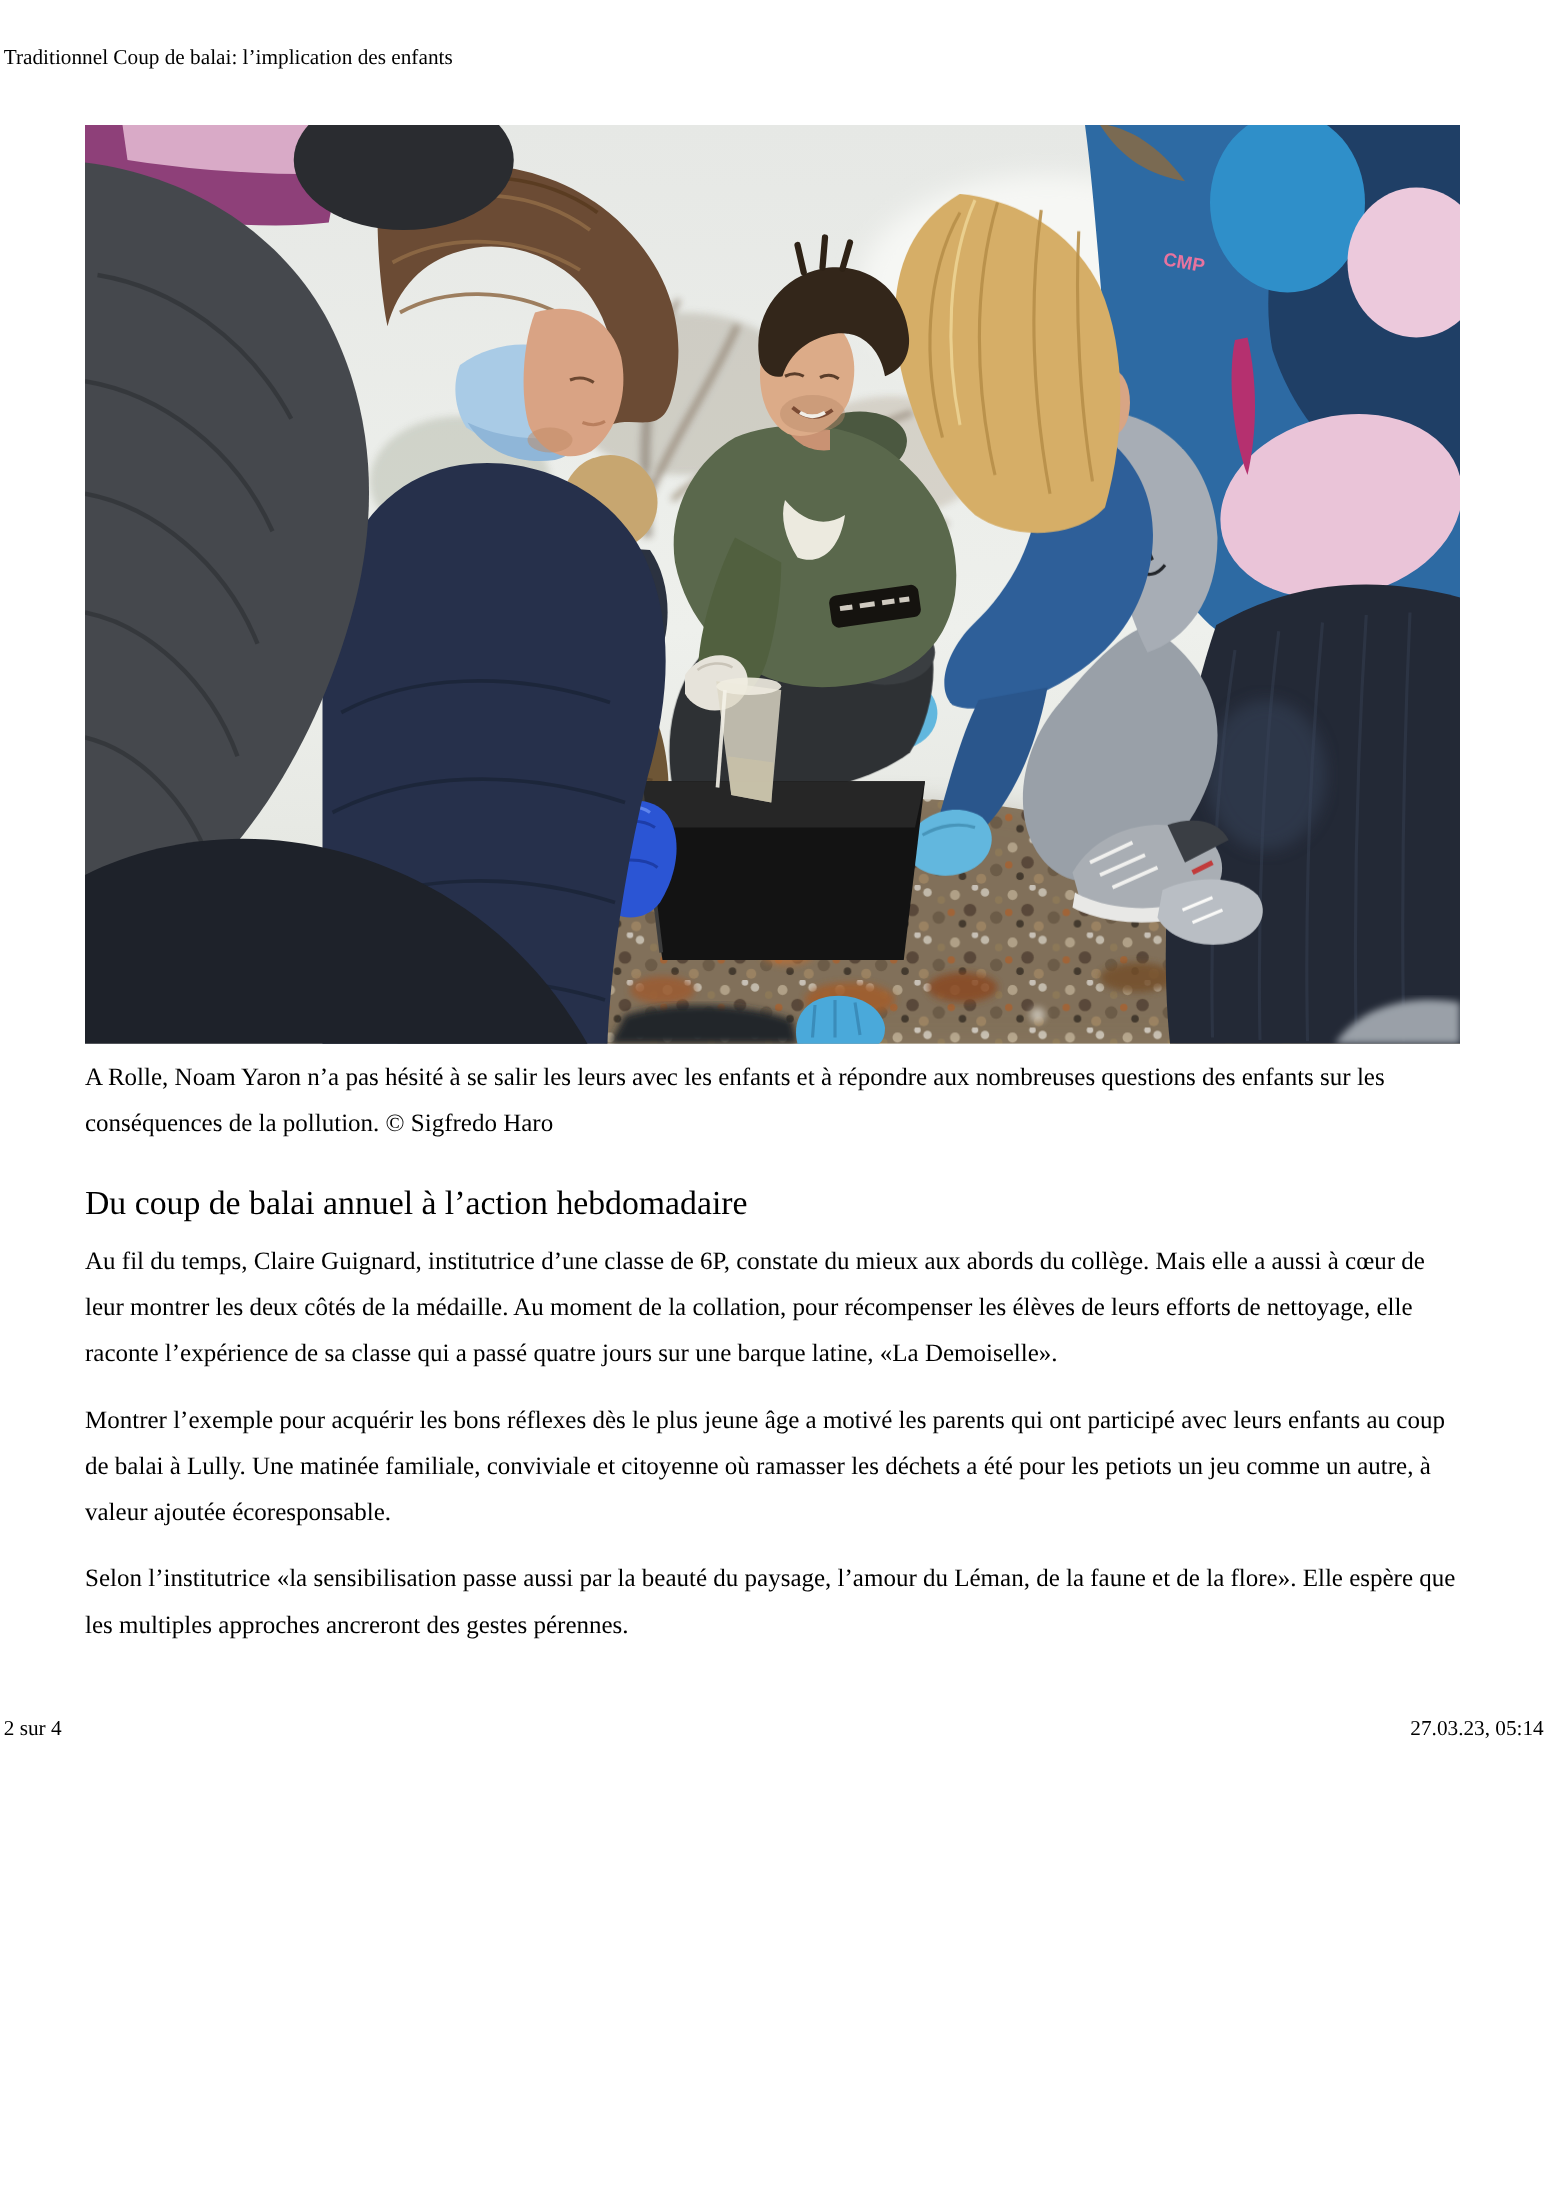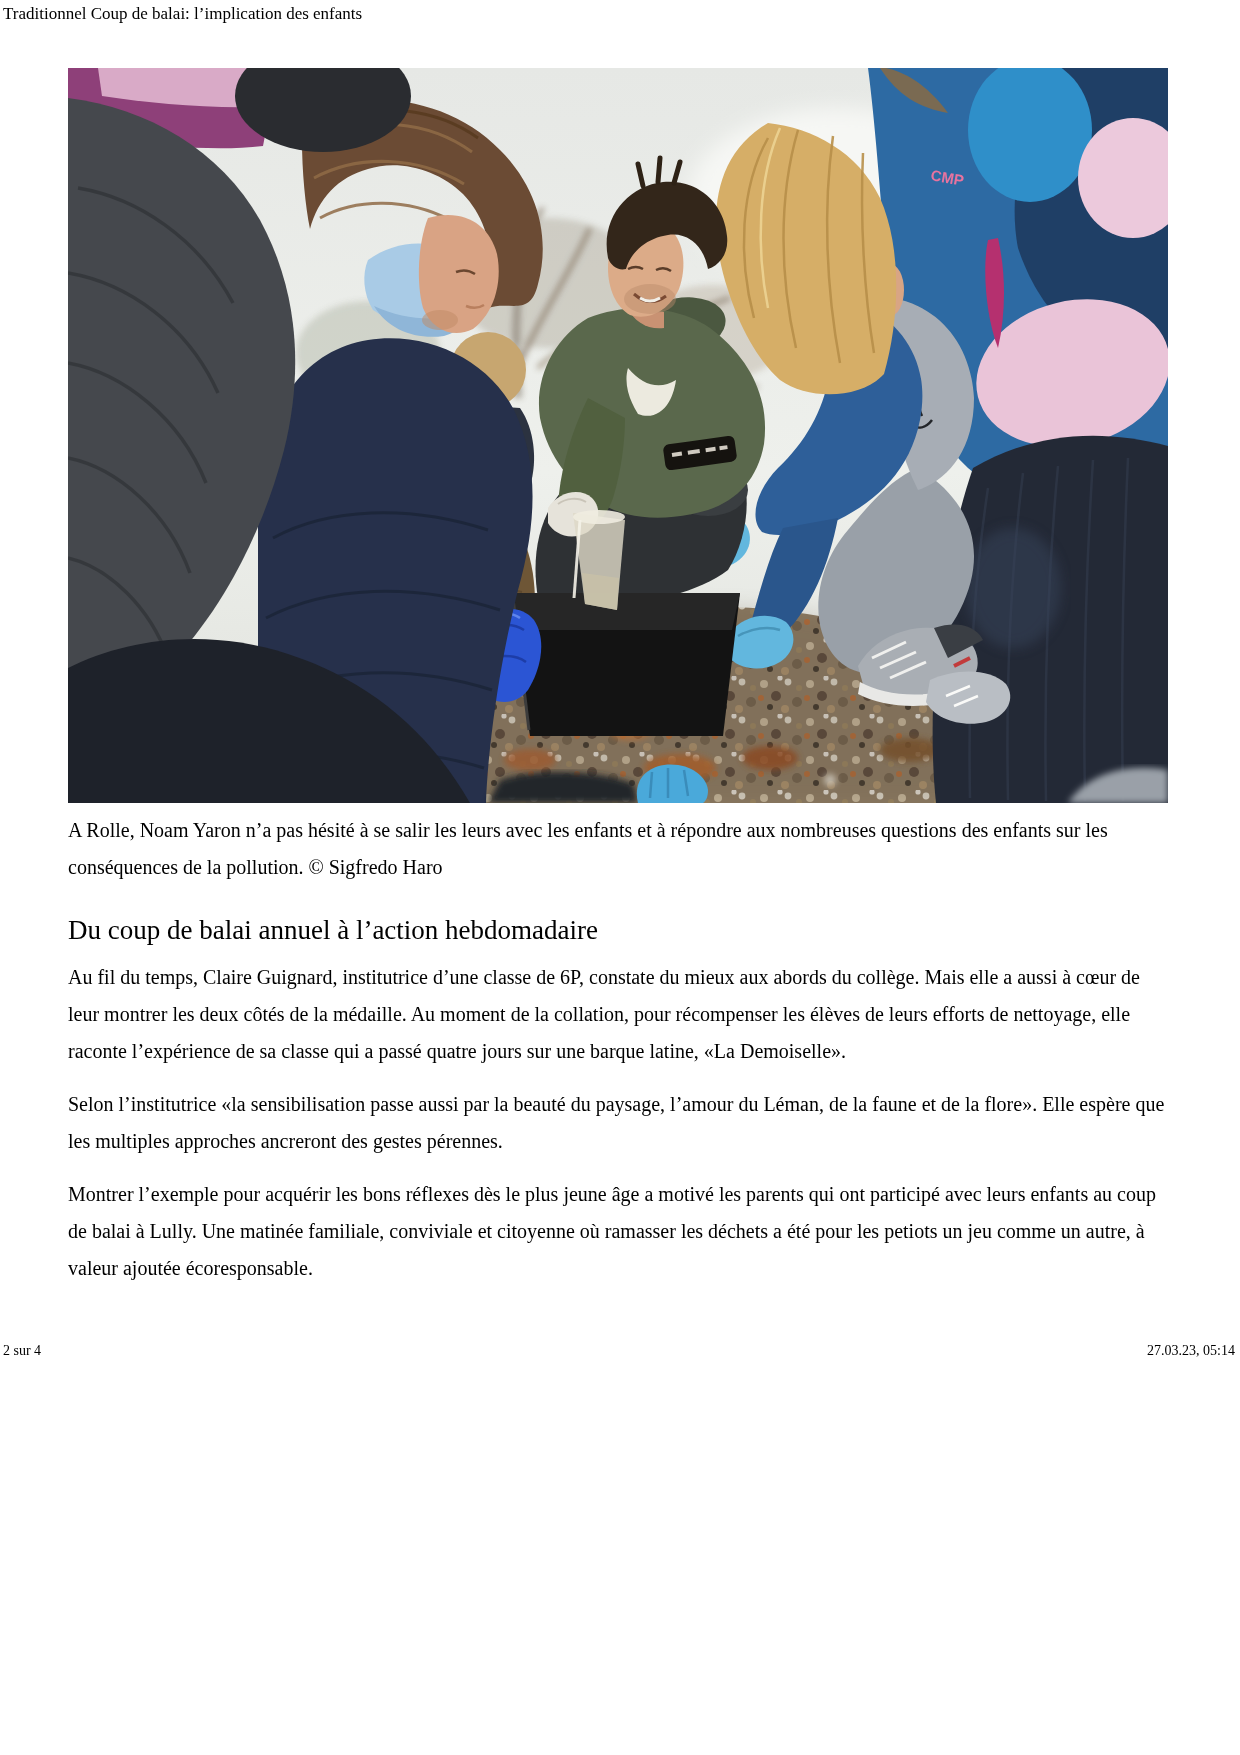--- a/index.html
+++ b/index.html
@@ -7,20 +7,21 @@
     font-family: "Liberation Serif", "DejaVu Serif", serif;
     color: #000000;
     -webkit-font-smoothing: antialiased;
   }
   .page {
     position: relative;
     width: 1240px;
     height: 1367px;
     background: #ffffff;
     overflow: hidden;
+    margin-top: 32px;
   }
   .print-header {
     position: absolute;
     top: 3px; left: 3px; right: 5px;
     display: flex;
     justify-content: space-between;
     align-items: flex-start;
     font-size: 17px;
     line-height: 22px;
   }
@@ -52,21 +53,21 @@
   .article p {
     margin: 16px 0 0 0;
     font-size: 20px;
     line-height: 37px;
   }
   .print-footer {
     position: absolute;
     bottom: 5px; left: 3px; right: 5px;
     display: flex;
     justify-content: space-between;
-    font-size: 14px;
+    font-size: 17px;
     line-height: 22px;
   }
 </style>
 </head>
 <body>
 
 <div class="page">
 
   <div class="print-header">
     <span class="doc-title">Traditionnel Coup de balai: l’implication des enfants</span>
@@ -281,22 +282,22 @@
           <path d="M584,704 L582,730 M600,700 L600,730 M616,702 L620,728" stroke="#3a8cba" stroke-width="2.5" fill="none"></path>
         </g>
       </svg>
 
       <figcaption class="caption">A Rolle, Noam Yaron n’a pas hésité à se salir les leurs avec les enfants et à répondre aux nombreuses questions des enfants sur les conséquences de la pollution. © Sigfredo Haro</figcaption>
     </figure>
 
     <div class="article">
       <h2 class="subheading">Du coup de balai annuel à l’action hebdomadaire</h2>
       <p>Au fil du temps, Claire Guignard, institutrice d’une classe de 6P, constate du mieux aux abords du collège. Mais elle a aussi à cœur de leur montrer les deux côtés de la médaille. Au moment de la collation, pour récompenser les élèves de leurs efforts de nettoyage, elle raconte l’expérience de sa classe qui a passé quatre jours sur une barque latine, «La Demoiselle».</p>
+      <p>Montrer l’exemple pour acquérir les bons réflexes dès le plus jeune âge a motivé les parents qui ont participé avec leurs enfants au coup de balai à Lully. Une matinée familiale, conviviale et citoyenne où ramasser les déchets a été pour les petiots un jeu comme un autre, à valeur ajoutée écoresponsable.</p>
       <p>Selon l’institutrice «la sensibilisation passe aussi par la beauté du paysage, l’amour du Léman, de la faune et de la flore». Elle espère que les multiples approches ancreront des gestes pérennes.</p>
-      <p>Montrer l’exemple pour acquérir les bons réflexes dès le plus jeune âge a motivé les parents qui ont participé avec leurs enfants au coup de balai à Lully. Une matinée familiale, conviviale et citoyenne où ramasser les déchets a été pour les petiots un jeu comme un autre, à valeur ajoutée écoresponsable.</p>
     </div>
 
   </div>
 
   <div class="print-footer">
     <span>2 sur 4</span>
     <span>27.03.23, 05:14</span>
   </div>
 
 </div>

